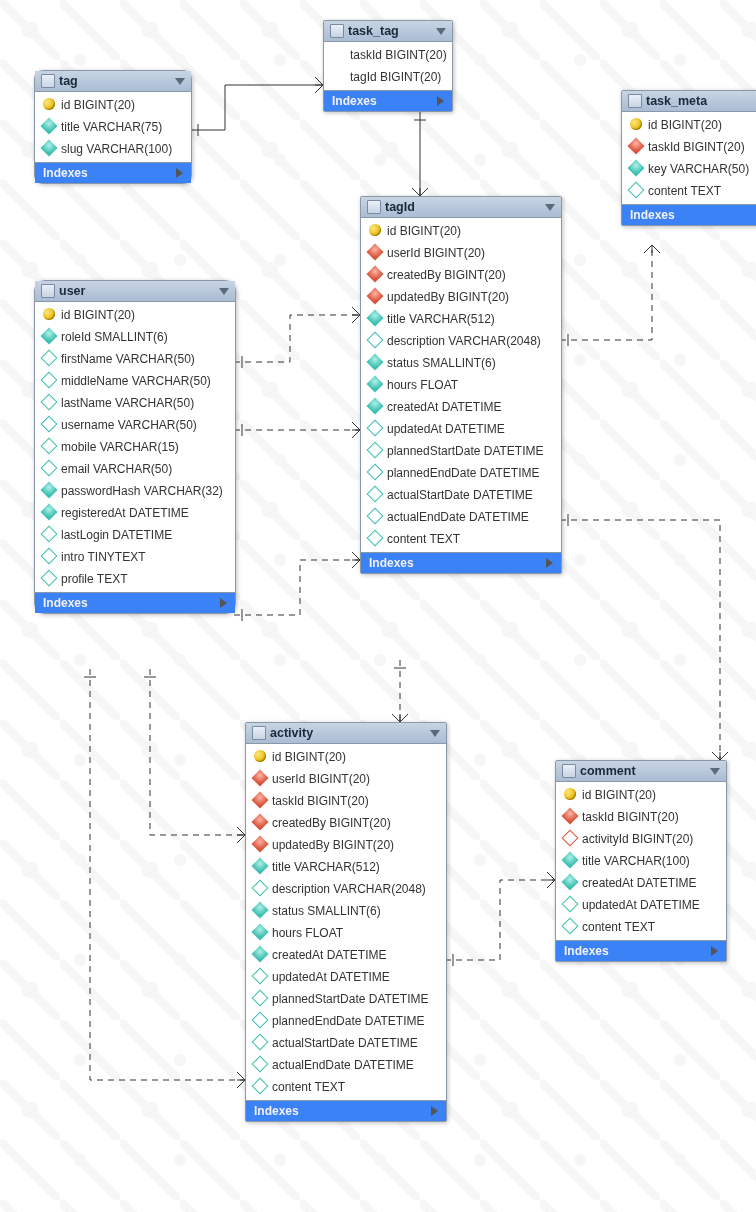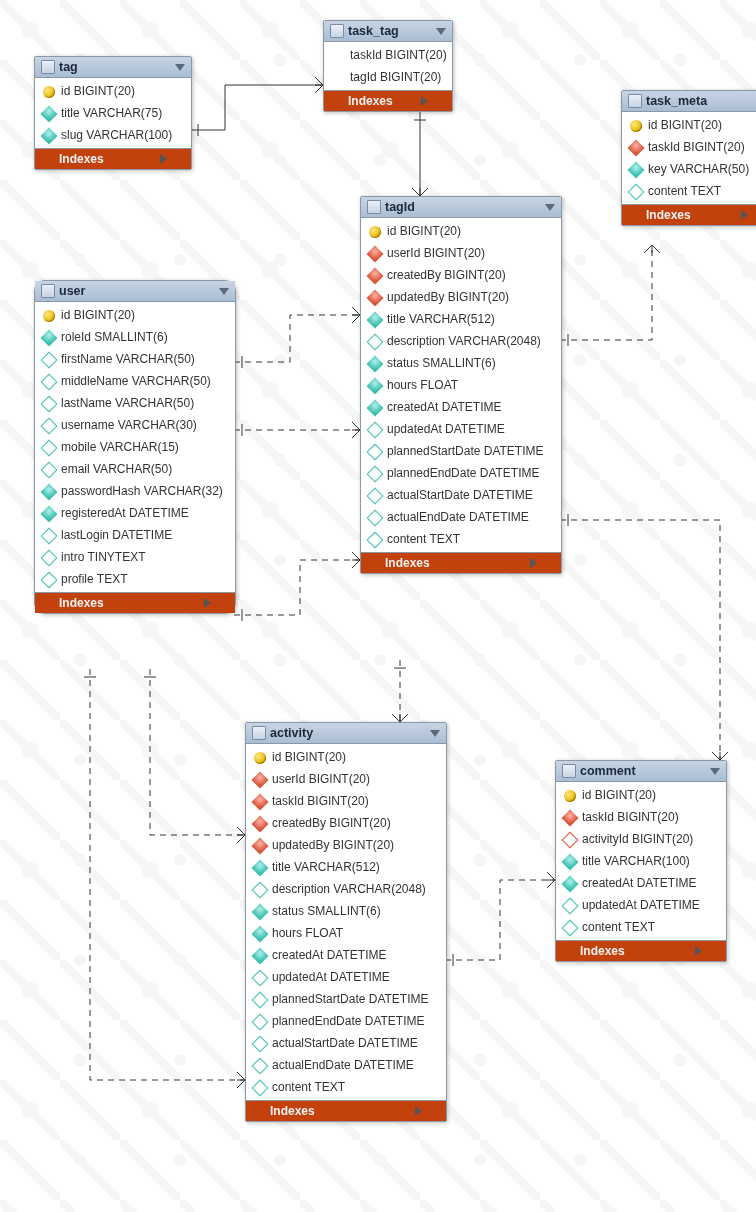--- a/index.html
+++ b/index.html
@@ -45,34 +45,34 @@
     font-size:12.5px;
     color:#1a2a3a;
     background:linear-gradient(#c8d4e3,#a9bdd4);
     border-bottom:1px solid #8a98a8;
     text-align:center;
   }
   .entity-header .spacer { flex:1; }
   .entity-body { padding:2px 0; }
   .entity-row {
     display:flex;
-    align-items:flex-end;
+    align-items:flex-start;
     gap:6px;
     padding:4px 14px 4px 8px;
     white-space:nowrap;
   }
   .entity-footer {
     display:flex;
     align-items:center;
     justify-content:space-between;
-    padding:3px 24px;
+    padding:3px 8px;
     font-weight:bold;
     font-size:12px;
     color:#f2f2f2;
-    background:#c2410c;
+    background:#3b82f6;
     border-top:1px solid #8a98a8;
   }
   .tri-down {
     width:0;height:0;
     border-left:5px solid transparent;
     border-right:5px solid transparent;
     border-top:7px solid #5a6a7a;
   }
   .tri-right {
     width:0;height:0;
@@ -170,21 +170,21 @@
     <line x1="245" y1="835" x2="237" y2="835" stroke="#333" stroke-width="1"></line>
     <line x1="245" y1="835" x2="237" y2="843" stroke="#333" stroke-width="1"></line>
     <path d="M445 960 L500 960 L500 880 L555 880" fill="none" stroke="#333" stroke-width="1" stroke-dasharray="6,5"></path>
     <line x1="453" y1="954" x2="453" y2="966" stroke="#333" stroke-width="1"></line>
     <line x1="555" y1="880" x2="547" y2="872" stroke="#333" stroke-width="1"></line>
     <line x1="555" y1="880" x2="547" y2="880" stroke="#333" stroke-width="1"></line>
     <line x1="555" y1="880" x2="547" y2="888" stroke="#333" stroke-width="1"></line>
   </svg>
 
 <div id="canvas">
-    <div class="entity" style="left: 34px; top: 56px; width: 156px;">
+    <div class="entity" style="left: 34px; top: 70px; width: 156px; border-radius: 9px;">
       <div class="entity-header">
         <span class="ico ico-table"></span>
         <span>tag</span>
         <span class="spacer"></span>
         <span class="tri-down"></span>
       </div>
       <div class="entity-body">
         <div class="entity-row">
           <span class="ico ico-pk"></span>
           <span>id BIGINT(20)</span>
@@ -278,21 +278,21 @@
         <div class="entity-row">
           <span class="ico ico-colnull"></span>
           <span>middleName VARCHAR(50)</span>
         </div>
         <div class="entity-row">
           <span class="ico ico-colnull"></span>
           <span>lastName VARCHAR(50)</span>
         </div>
         <div class="entity-row">
           <span class="ico ico-colnull"></span>
-          <span>username VARCHAR(30)</span>
+          <span>username VARCHAR(50)</span>
         </div>
         <div class="entity-row">
           <span class="ico ico-colnull"></span>
           <span>mobile VARCHAR(15)</span>
         </div>
         <div class="entity-row">
           <span class="ico ico-colnull"></span>
           <span>email VARCHAR(50)</span>
         </div>
         <div class="entity-row">

